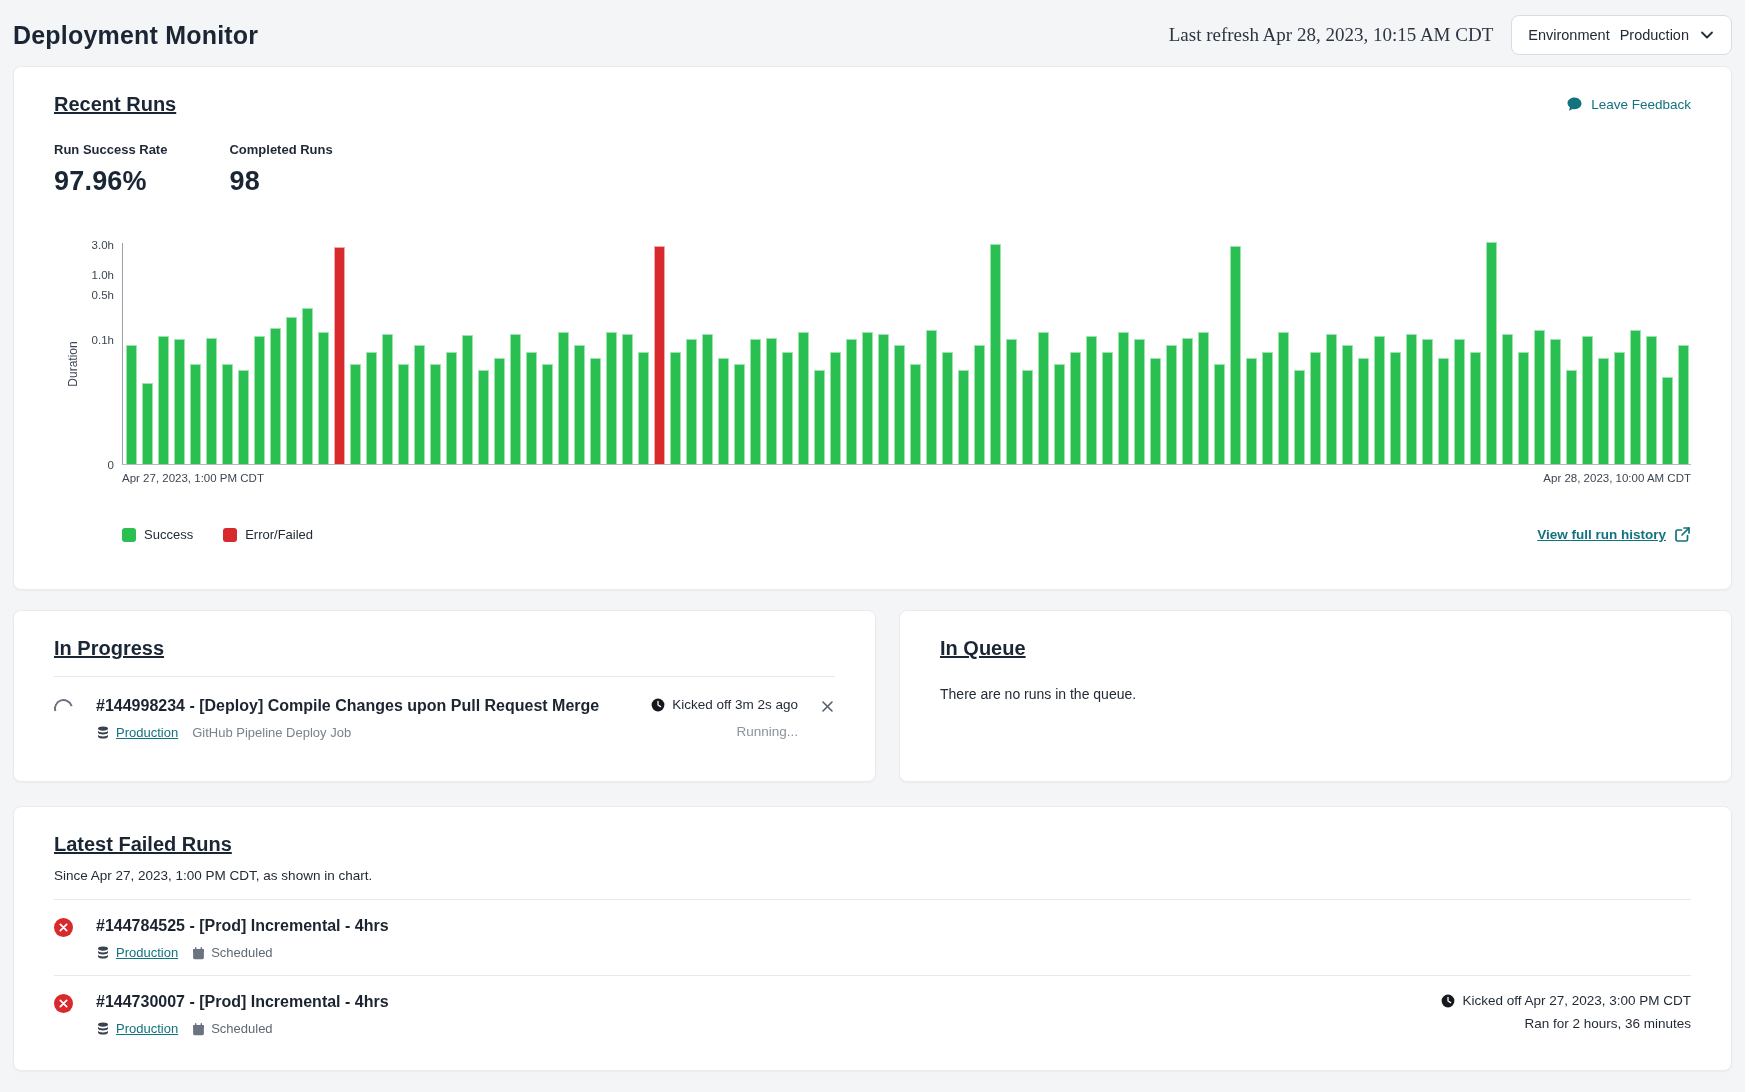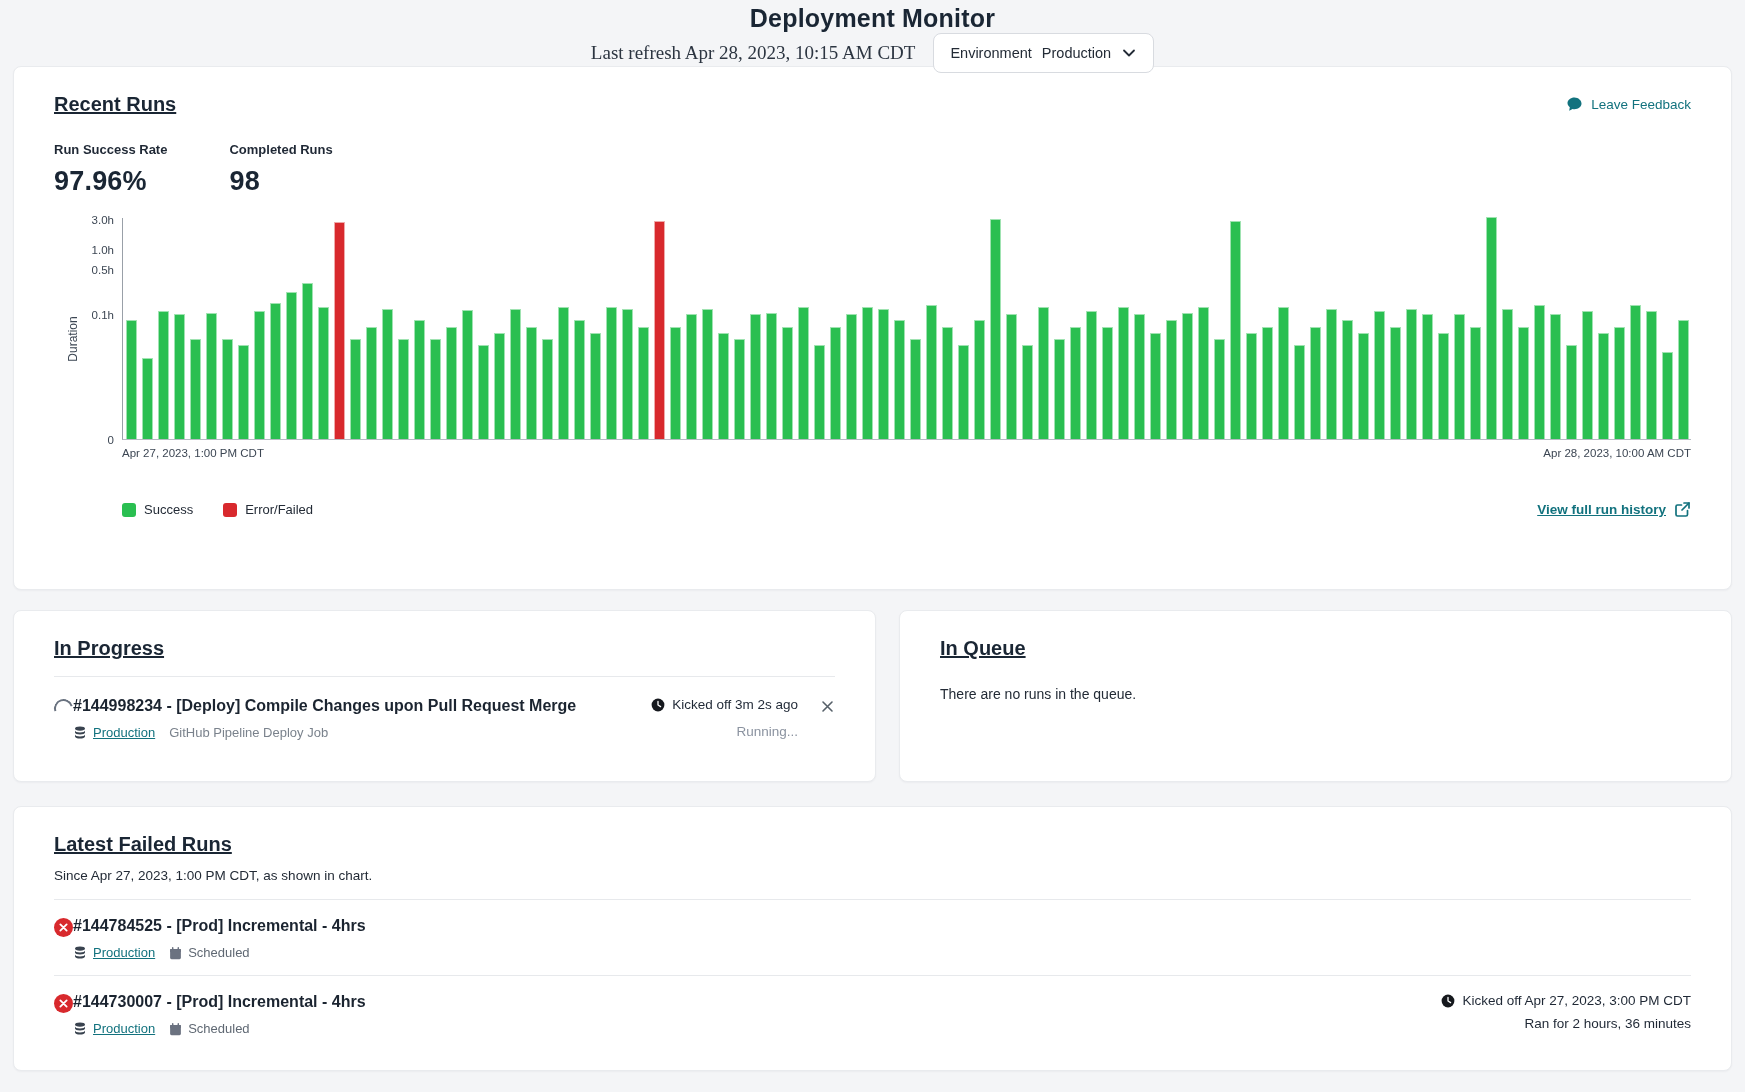--- a/index.html
+++ b/index.html
@@ -6,21 +6,21 @@
   html,body { background:#f4f5f7; }
   body {
     width:1745px; height:1092px;
     font-family:"Liberation Sans", sans-serif;
     color:#232b36;
     overflow:hidden;
   }
   .page { width:1745px; height:1092px; padding:0 13px; }
 
   
-  .topbar { display:flex; align-items:center; justify-content:space-between; height:66px; padding-top:4px;flex-direction:column; }
+  .topbar { display:flex; align-items:center; justify-content:space-between; height:66px; padding-top:4px; }
   .page-title { font-size:25px; font-weight:700; color:#1a2634; letter-spacing:.2px; }
   .topbar-right { display:flex; align-items:center; gap:18px; }
   .last-refresh { font-size:19px; color:#2c3541;font-family:Liberation Serif, serif; }
   .env-select {
     display:flex; align-items:center; gap:10px;
     background:#fff; border:1px solid #d8dbe0; border-radius:8px;
     height:40px; padding:0 16px; cursor:pointer;
     font-size:14.5px; color:#232b36;
   }
   .env-select .env-label { color:#232b36; }
@@ -32,21 +32,21 @@
     box-shadow:0 1px 2px rgba(16,24,40,.04);
   }
   .card-pad { padding:26px 40px 24px 40px; }
   .card-title { font-size:20px; font-weight:700; color:#1a2634;text-decoration:underline; }
 
   
   .recent-runs { height:524px; margin-bottom:20px; }
   .rr-head { display:flex; align-items:center; justify-content:space-between; margin-bottom:26px; }
   .teal-link { color:#12727e; font-size:13.5px; display:inline-flex; align-items:center; gap:8px; cursor:pointer; text-decoration:none; }
   .teal-link.underline .link-text { text-decoration:underline; }
-  .metrics { display:flex; gap:62px; margin-bottom:21px; }
+  .metrics { display:flex; gap:62px; margin-bottom:46px; }
   .metric-label { font-size:13px; font-weight:700; color:#1f2835; margin-bottom:9px; }
   .metric-value { font-size:27px; font-weight:700; color:#1a2634; letter-spacing:.2px; }
 
   .chart-row { display:flex; }
   .ylabel-col { width:22px; position:relative; }
   .ylabel {
     position:absolute; top:50%; left:0;
     transform:translate(-4px,-50%) rotate(-90deg);
     font-size:12px; color:#3c4653; white-space:nowrap;
   }
@@ -72,21 +72,21 @@
   .in-progress { flex:1.04; height:172px; }
   .in-queue { flex:1; height:172px; }
   .divider { height:1px; background:#e7e9ec; margin:16px 0 0 0; }
 
   .run-row { display:flex; align-items:flex-start; padding-top:20px; }
   .spinner {
     width:19px; height:19px; border-radius:50%; margin-top:2px;
     border:2px solid transparent; border-top-color:#6a7380; border-left-color:#6a7380;
     transform:rotate(28deg); flex:none;
   }
-  .run-main { flex:1; margin-left:0; }
+  .run-main { flex:1; margin-left:23px; }
   .run-title { font-size:16px; font-weight:700; color:#1b2430; }
   .run-meta { display:flex; align-items:center; gap:14px; margin-top:10px; font-size:13px; }
   .meta-item { display:flex; align-items:center; gap:6px; }
   .prod-link { color:#12727e; text-decoration:underline; cursor:pointer; }
   .job-name { color:#7a828c; }
   .sched { color:#5f6873;align-items:flex-end; }
   .run-right { text-align:right; }
   .kicked { display:flex; align-items:center; gap:7px; font-size:13.5px; color:#1f2835; justify-content:flex-end; }
   .running { margin-top:12px; font-size:13.5px; color:#8b93a0; }
   .ranfor { margin-top:8px; font-size:13.5px; color:#1f2835; }

